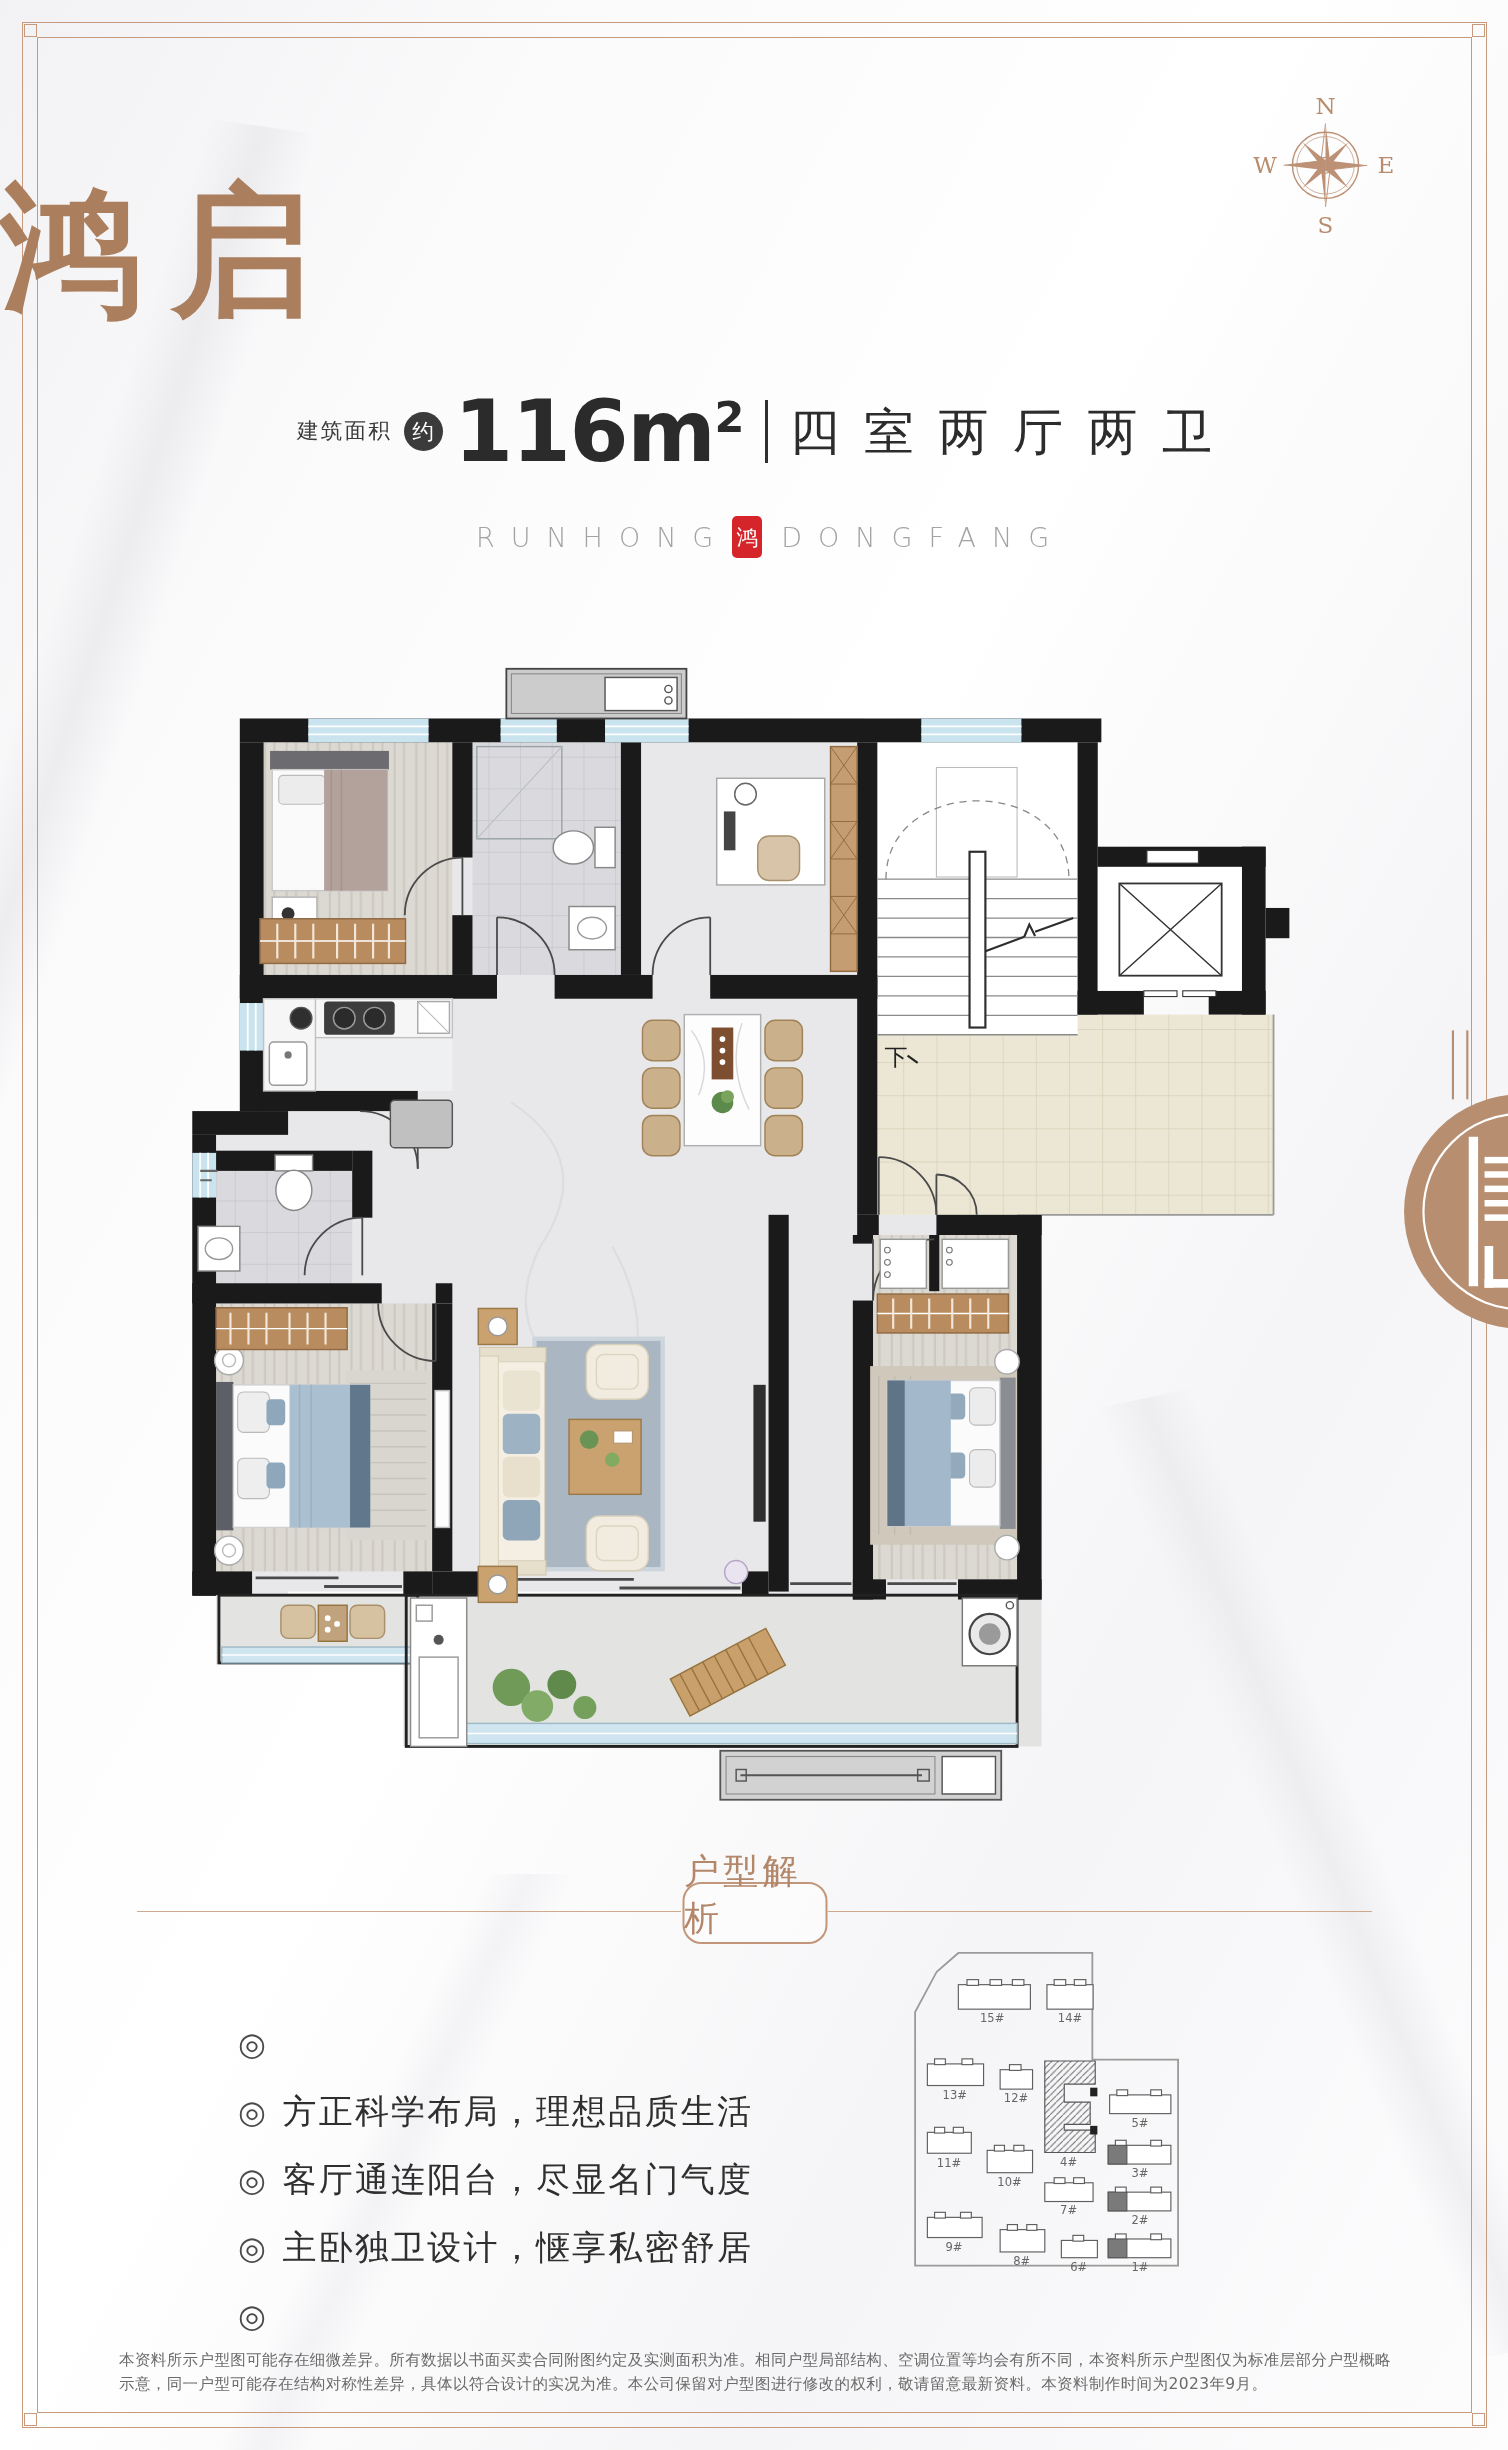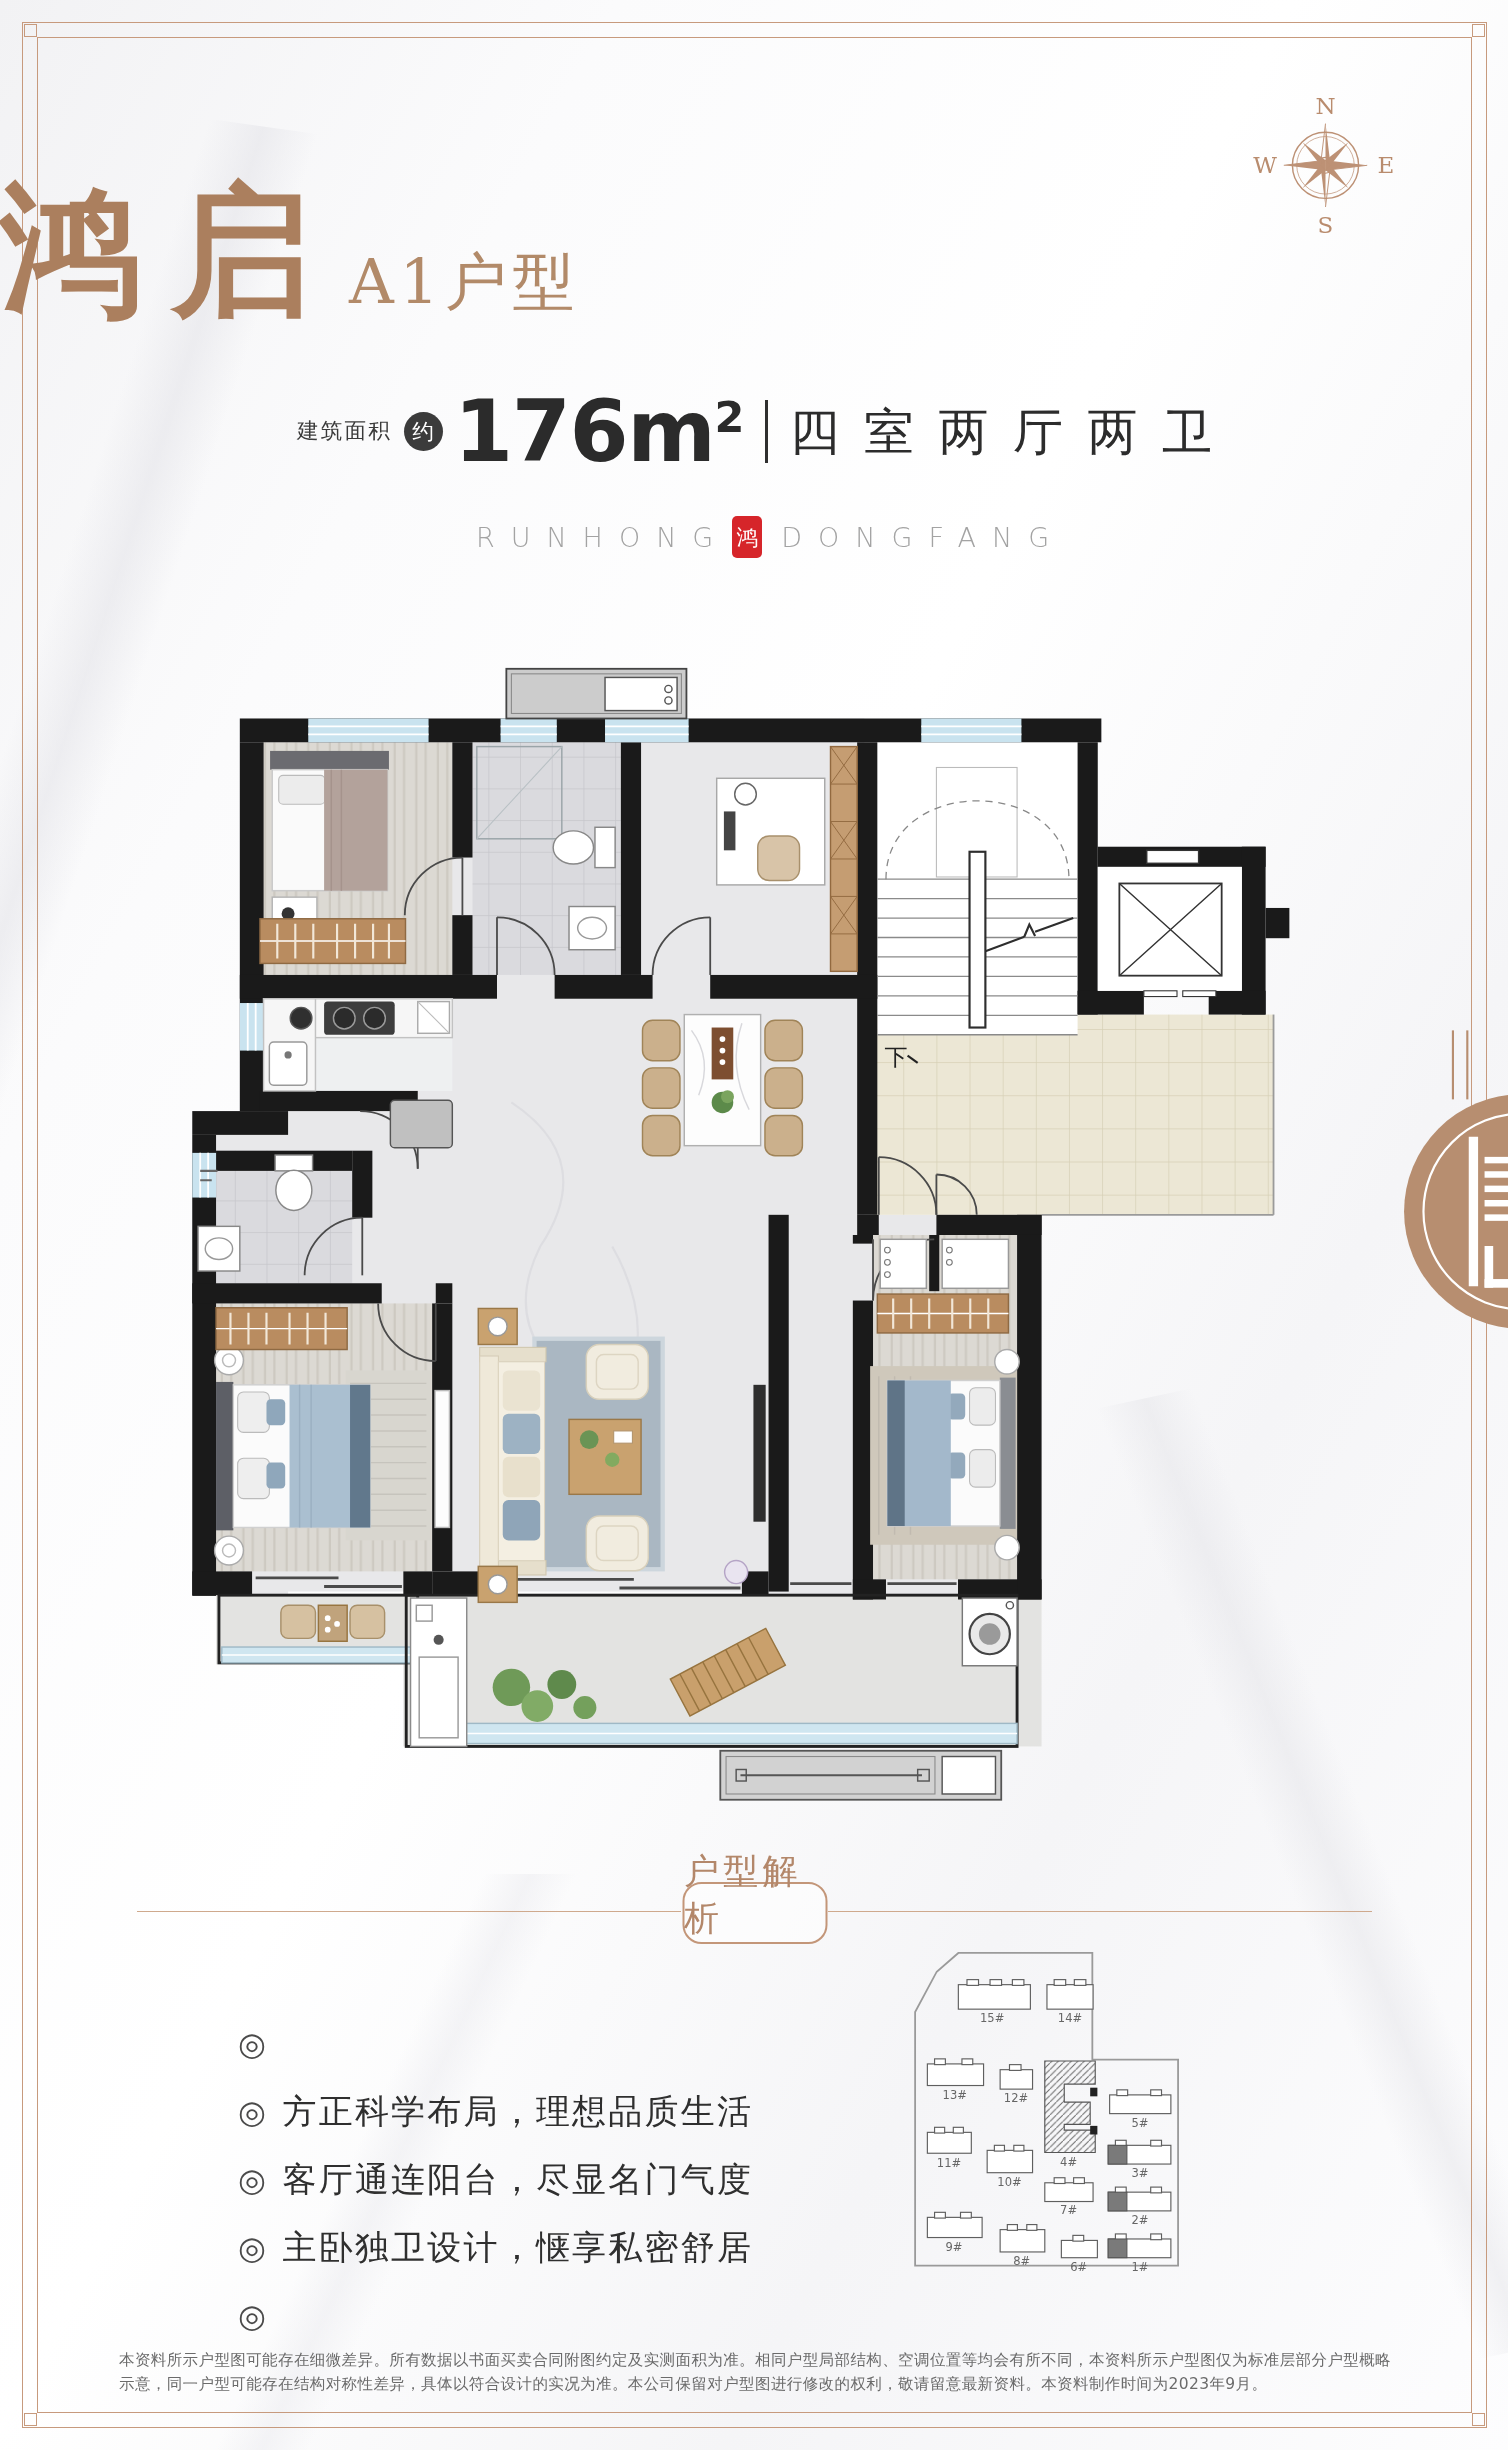--- a/index.html
+++ b/index.html
@@ -98,32 +98,31 @@
     <g font-family="DejaVu Serif, Liberation Serif, serif" font-size="32" fill="#b98c6e" text-anchor="middle">
       <text x="105" y="38">N</text>
       <text x="189" y="121">E</text>
       <text x="105" y="204">S</text>
       <text x="21" y="121">W</text>
     </g>
   </svg>
 
   <div class="title-row">
     <div class="title-main">鸿启</div>
-    <div class="title-sub">A1户型</div>
   </div>
 
   <div class="area-row">
     <div class="area-label">
       <span>建筑</span>
         <span>面积</span>
     </div>
     <div class="approx-circle">
         <span>约</span>
       </div>
-    <div class="area-value"><span>176m</span><sup>2</sup></div>
+    <div class="area-value"><span>116m</span><sup>2</sup></div>
     <div class="area-divider"></div>
     <div class="layout-text">四室两厅两卫</div>
   </div>
 
   <div class="brand-row">
     <span class="brand-word">RUNHONG</span>
     <span class="brand-seal">
         <span>鸿</span>
       </span>
     <span class="brand-word">DONGFANG</span>

